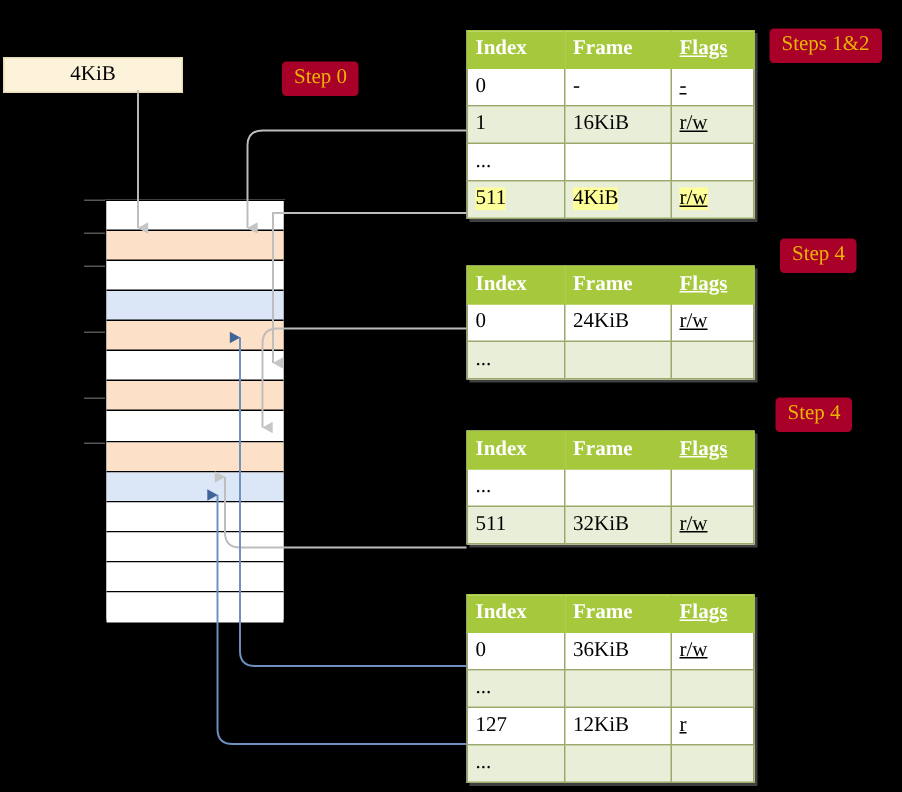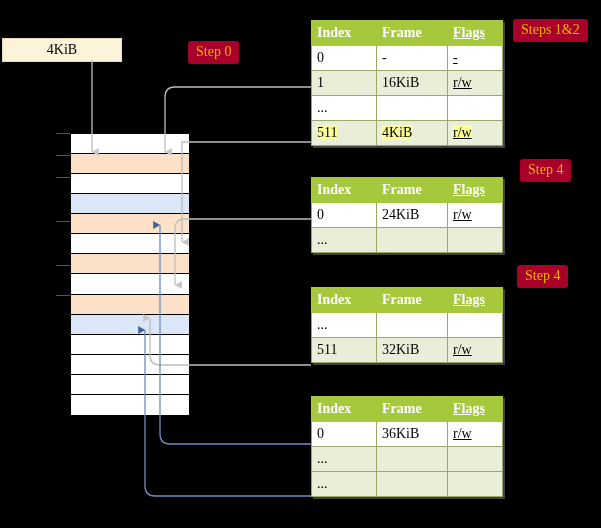--- a/index.html
+++ b/index.html
@@ -176,20 +176,25 @@
       <tr>
         <td class="c-index">0</td>
         <td class="c-frame">36KiB</td>
         <td class="c-flags">r/w</td>
       </tr>
       <tr class="alt">
         <td class="c-index">...</td>
         <td class="c-frame"></td>
         <td class="c-flags"></td>
       </tr>
+      <tr>
+        <td class="c-index">127</td>
+        <td class="c-frame">12KiB</td>
+        <td class="c-flags">r</td>
+      </tr>
       <tr class="alt">
         <td class="c-index">...</td>
         <td class="c-frame"></td>
         <td class="c-flags"></td>
       </tr>
     </tbody>
   </table>
 
 <svg class="wires" viewBox="0 0 601 528">
   <defs>

